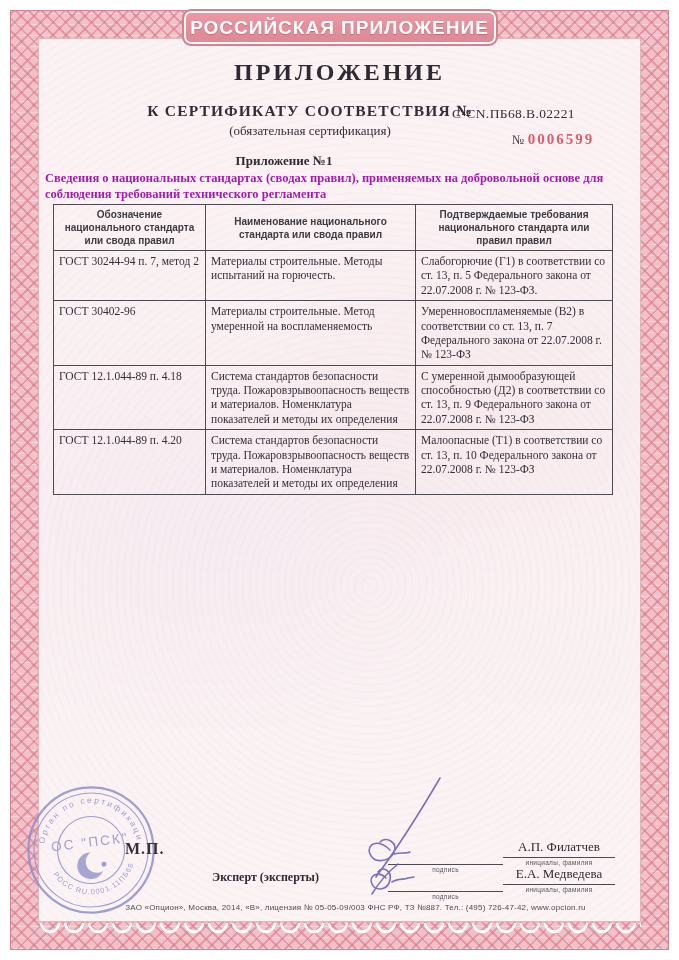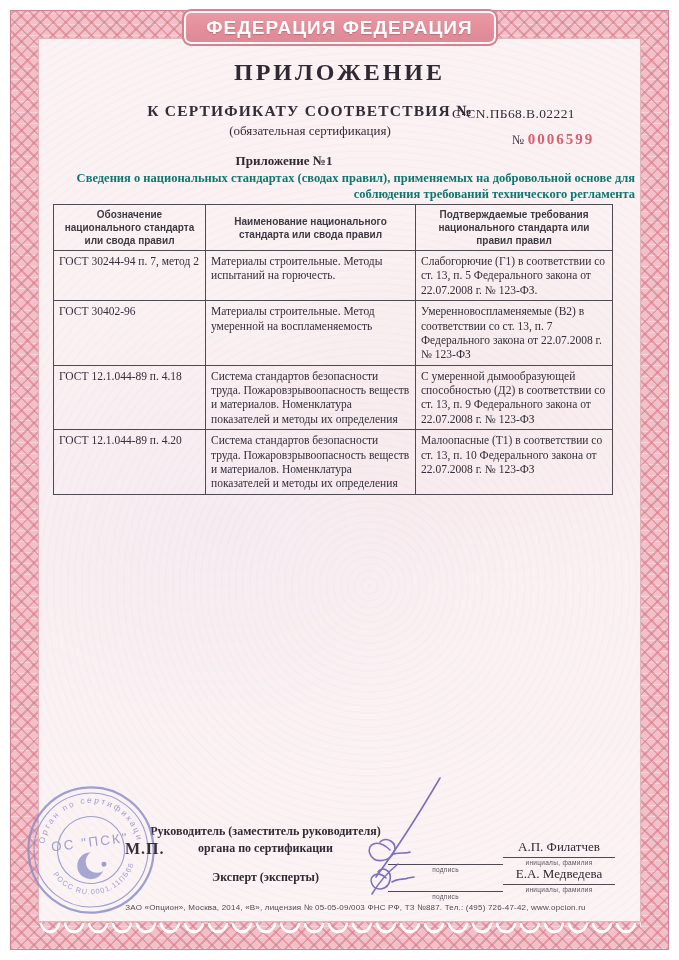--- a/index.html
+++ b/index.html
@@ -56,22 +56,22 @@
   .cert-line {
     top:102px; left:0; width:620px; text-align:center;
     font-size:15.5px; font-weight:600; letter-spacing:1.2px; color:#332d38;
   }
   .cert-number { top:106px; left:452px; font-size:13.5px; color:#352f3a; letter-spacing:.4px; }
   .cert-type { top:123px; left:0; width:620px; text-align:center; font-size:13px; color:#352f3a; }
   .form-number { top:131px; left:512px; font-size:13px; color:#473d49; }
   .form-number .digits { color:#d95f6e; font-size:15px; letter-spacing:2px; font-weight:600; }
   .annex-title { top:153px; left:0; width:568px; text-align:center; font-size:13px; font-weight:bold; color:#2f2a34; }
   .annex-subtitle {
-    top:170px; left:45px; width:590px; text-align:right;
-    font-size:12.5px; font-weight:bold; line-height:1.3; color:#0f766e;
+    top:170px; left:45px; width:590px; text-align:left;
+    font-size:12.5px; font-weight:bold; line-height:1.3; color:#a21caf;
   }
   
   table.std {
     position:absolute; top:204px; left:53px; width:559px;
     border-collapse:collapse; table-layout:fixed;
   }
   table.std col.c1{width:152px;} table.std col.c2{width:210px;} table.std col.c3{width:197px;}
   table.std th, table.std td {
     border:1px solid #4d4a52; vertical-align:top; text-align:left;
     padding:3px 5px; color:#332e39;
@@ -108,21 +108,21 @@
 </head>
 <body>
 
 <div class="page">
 
   <div class="frame"></div>
   <div class="wave-bottom"></div>
   <div class="frame-inner"></div>
 
   <div class="badge">
-    <span>ФЕДЕРАЦИЯ ФЕДЕРАЦИЯ</span>
+    <span>РОССИЙСКАЯ ПРИЛОЖЕНИЕ</span>
   </div>
 
   <div class="abs doc-title">ПРИЛОЖЕНИЕ</div>
   <div class="abs cert-line">К СЕРТИФИКАТУ СООТВЕТСТВИЯ  №</div>
   <div class="abs cert-number">С-CN.ПБ68.В.02221</div>
   <div class="abs cert-type">(обязательная сертификация)</div>
   <div class="abs form-number"><span>№ </span><span class="digits">0006599</span></div>
 
   <div class="abs annex-title">Приложение №1</div>
   <div class="abs annex-subtitle">Сведения о национальных стандартах (сводах правил), применяемых на добровольной основе для соблюдения требований технического регламента</div>
@@ -180,24 +180,20 @@
     </text>
     <text x="60" y="57" text-anchor="middle" font-family="Liberation Sans, sans-serif" font-size="12" letter-spacing="2" fill="#8a8cc8">ОС "ПСК"</text>
     <g>
       <circle cx="58" cy="74" r="12" fill="#8a8cc8" opacity="0.9"></circle>
       <circle cx="64" cy="71" r="10" fill="#fbf2f3"></circle>
       <circle cx="70" cy="74" r="2.2" fill="#8a8cc8"></circle>
     </g>
   </svg>
   <div class="abs mp-label">М.П.</div>
 
-  <div class="abs role role-head">
-    <div>Руководитель (заместитель руководителя)</div>
-    <div>органа по сертификации</div>
-  </div>
   <div class="abs role role-expert">Эксперт (эксперты)</div>
 
   <div class="abs sig-line sig-line-1">
     <div class="tiny-caption">подпись</div>
   </div>
   <div class="abs sig-line sig-line-2">
     <div class="tiny-caption">подпись</div>
   </div>
 
   <div class="abs name-box name-1">А.П. Филатчев</div>

